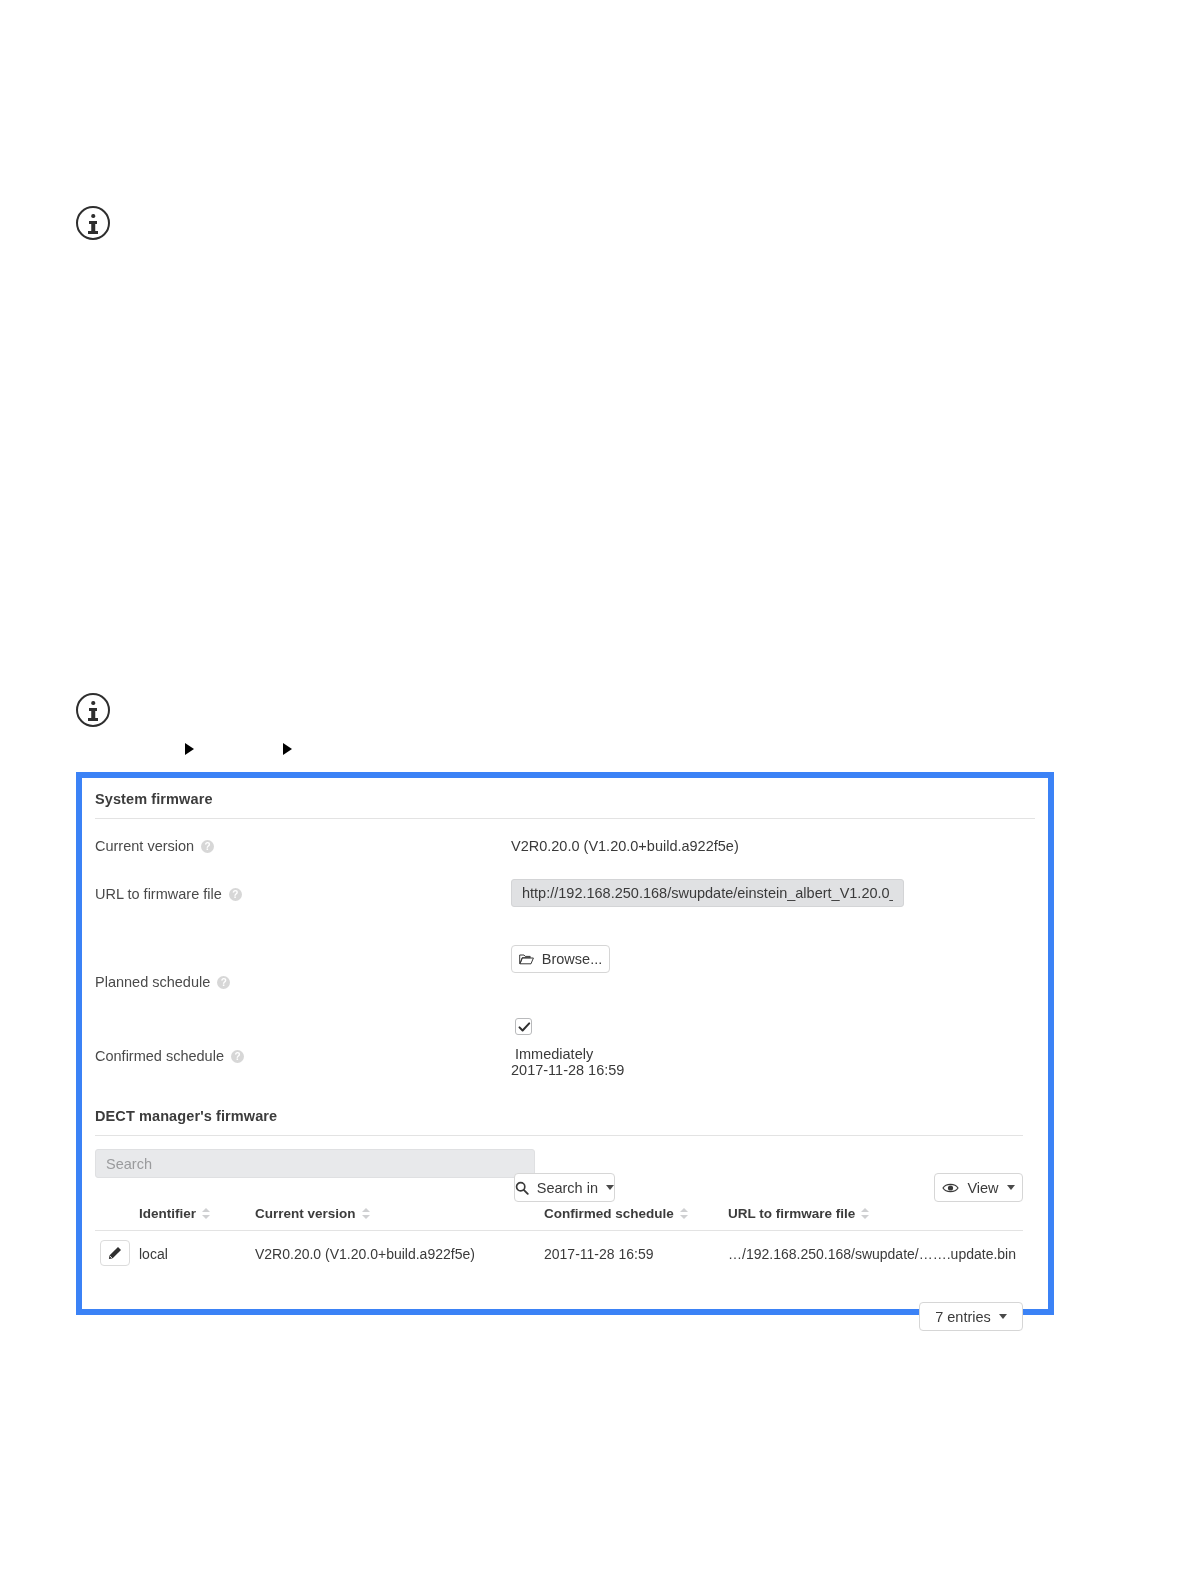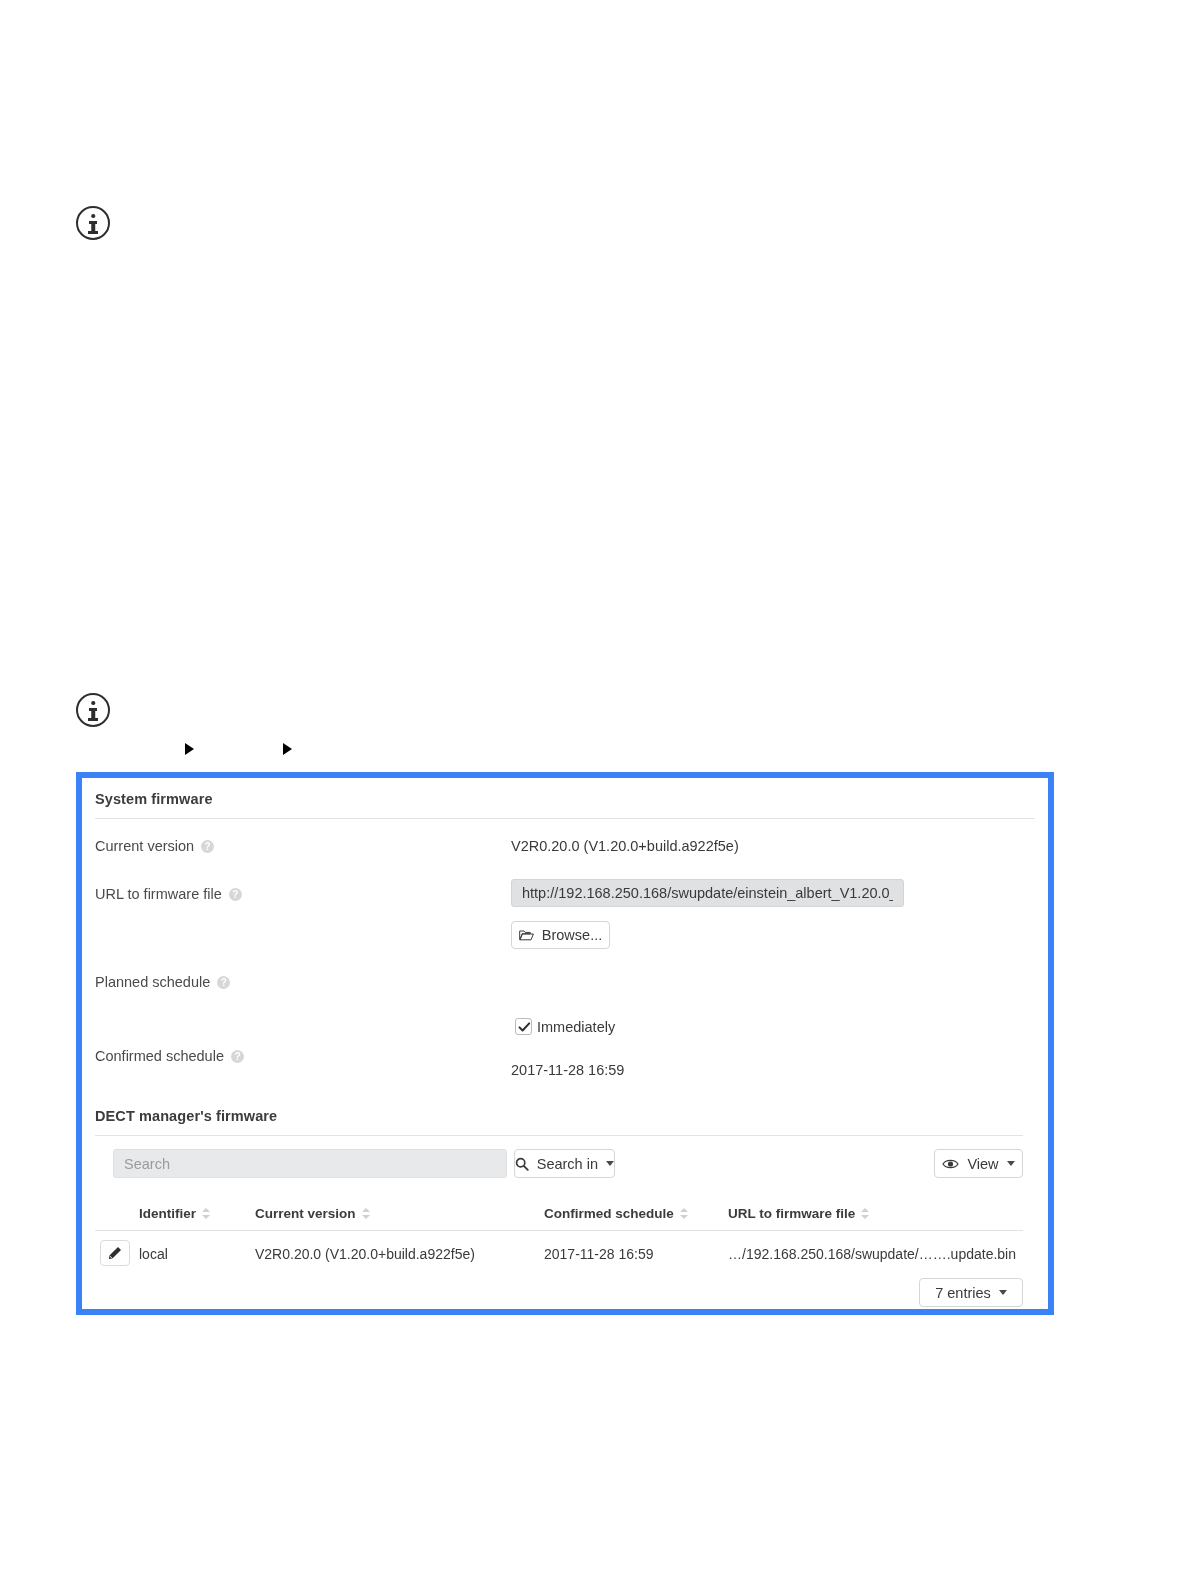--- a/index.html
+++ b/index.html
@@ -142,31 +142,32 @@
     border-radius:4px;
     font-size:14.5px;
     font-family:"Liberation Sans", sans-serif;
     color:#3a3a3a;
     display:flex;
     align-items:center;
     justify-content:center;
     gap:8px;
     cursor:pointer;
     white-space:nowrap;
+    margin-top:24px;
   }
   .caret-down{
     width:0;height:0;
     border-left:4.5px solid transparent;
     border-right:4.5px solid transparent;
     border-top:5.5px solid #4a4a4a;
     display:inline-block;
   }
 
   
-  .cbx-wrap{position:absolute;display:flex;align-items:center;gap:5px;}
+  .cbx-wrap{position:absolute;display:flex;align-items:flex-start;gap:11px;flex-direction:column;}
   .cbx{
     width:17px;height:17px;
     box-sizing:border-box;
     border:1px solid #b9babc;
     border-radius:3px;
     background:#fff;
     position:relative;
     flex:0 0 auto;
   }
   .cbx svg{position:absolute;left:2px;top:2px;}
@@ -277,21 +278,21 @@
   </div>
 
   <div class="field-label" style="left:13px;top:270px;">
     <span>Confirmed schedule</span><span class="help-icon">?</span>
   </div>
   <div class="field-value" style="left:429px;top:284px;">2017-11-28 16:59</div>
 
   <div class="section-title" style="left:13px;top:330px;">DECT manager's firmware</div>
   <div class="section-rule" style="left:13px;top:357px;width:928px;"></div>
 
-  <input class="txt-input search" type="text" style="left: 13px; top: 371px; width: 394px; height: 29px; margin-left: 18px;" placeholder="Search">
+  <input class="txt-input search" type="text" style="left: 13px; top: 371px; width: 440px; height: 29px;" placeholder="Search">
 
   <div class="btn" style="left:432px;top:371px;width:101px;height:29px;">
     <svg width="14" height="14" viewBox="0 0 14 14">
       <circle cx="5.8" cy="5.8" r="4.2" fill="none" stroke="#3a3a3a" stroke-width="1.7"></circle>
       <line x1="8.9" y1="8.9" x2="13" y2="13" stroke="#3a3a3a" stroke-width="1.9" stroke-linecap="round"></line>
     </svg>
     <span>Search in</span>
     <span class="caret-down"></span>
   </div>
 

